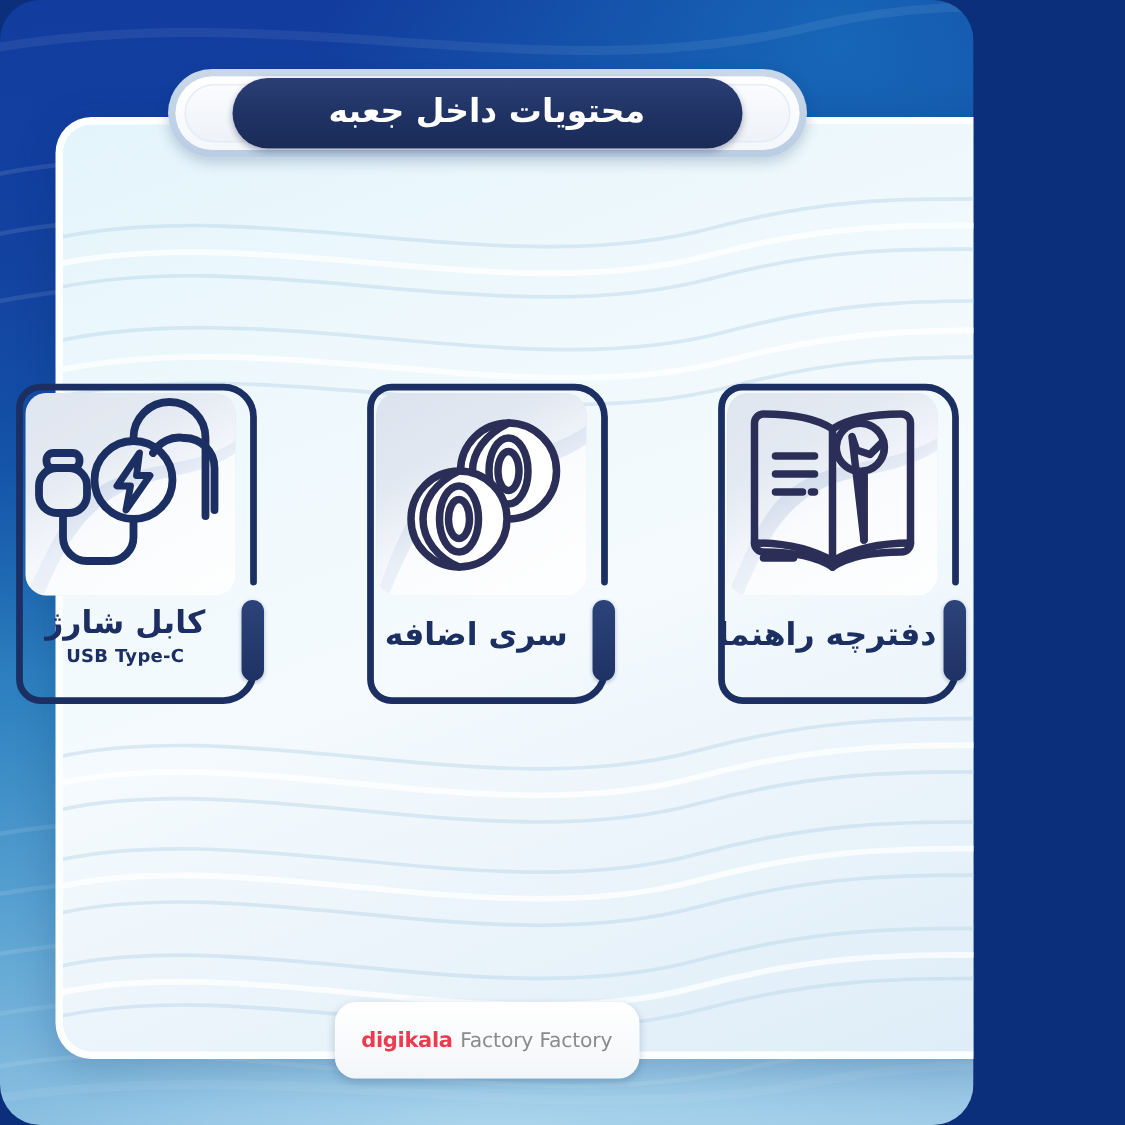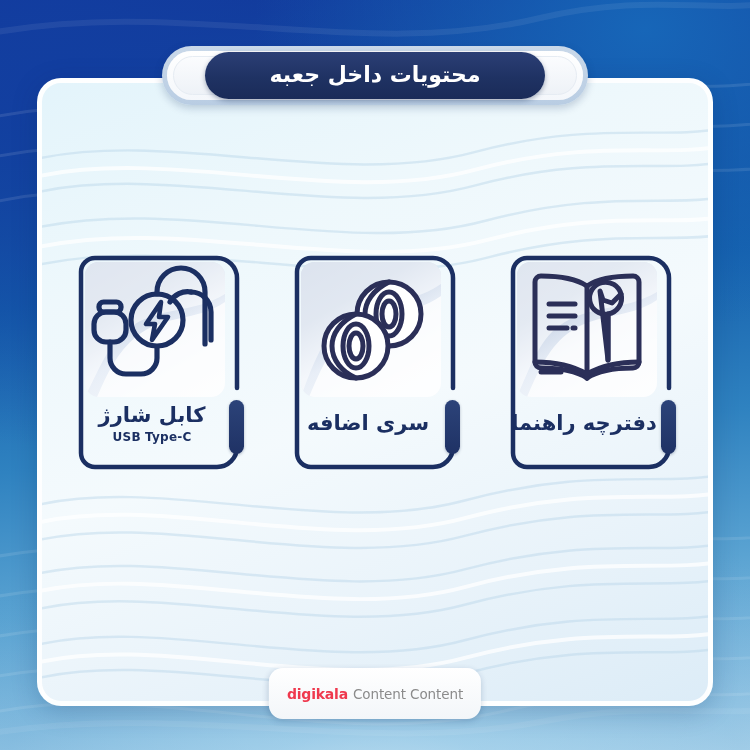--- a/index.html
+++ b/index.html
@@ -2,29 +2,30 @@
 <html><head>
 <meta charset="utf-8">
 <style>
   html, body {
     margin: 0;
     padding: 0;
     background: #0b2f7a;
   }
   #stage {
     position: relative;
-    width: 750px;
+    width: 649px;
     height: 750px;
     overflow: hidden;
     font-family: "DejaVu Sans", "Liberation Sans", sans-serif;
     background:
       radial-gradient(120% 95% at 50% 118%, rgba(255,255,255,0.60) 0%, rgba(173,216,240,0.38) 22%, rgba(80,150,205,0.10) 45%, rgba(0,0,0,0) 62%),
       radial-gradient(90% 70% at 86% 4%, #1766b8 0%, rgba(23,102,184,0) 58%),
       radial-gradient(95% 80% at 8% 10%, #123ea0 0%, rgba(18,62,160,0) 62%),
       linear-gradient(175deg, #12379b 0%, #134a9f 18%, #1560ad 38%, #2f82c0 58%, #5aa3d2 76%, #8ec2e2 92%, #a9d2ea 100%);
+    border-radius: 27px;
   }
 
   
   .bg-waves {
     position: absolute;
     inset: 0;
     pointer-events: none;
   }
   .bg-waves svg { display: block; width: 750px; height: 750px; }
 
@@ -112,21 +113,21 @@
   }
 
   
   .cards {
     position: absolute;
     left: 0;
     right: 0;
     top: 250px;
     display: flex;
     justify-content: center;
-    gap: 44px;
+    gap: 62px;
     z-index: 4;
   }
   .card {
     position: relative;
     width: 172px;
     height: 225px;
   }
   .card-frame {
     position: absolute;
     inset: 0;
@@ -405,16 +406,16 @@
       <div class="card-label single">
         <span class="fa">دفترچه راهنما</span>
       </div>
       <div class="card-pill"></div>
     </div>
 
   </div>
 
   <div class="footer">
     <span class="brand">digikala</span>
-    <span class="sub">Content Content</span>
+    <span class="sub">Factory Factory</span>
   </div>
 
 </div>
 
 </body></html>

